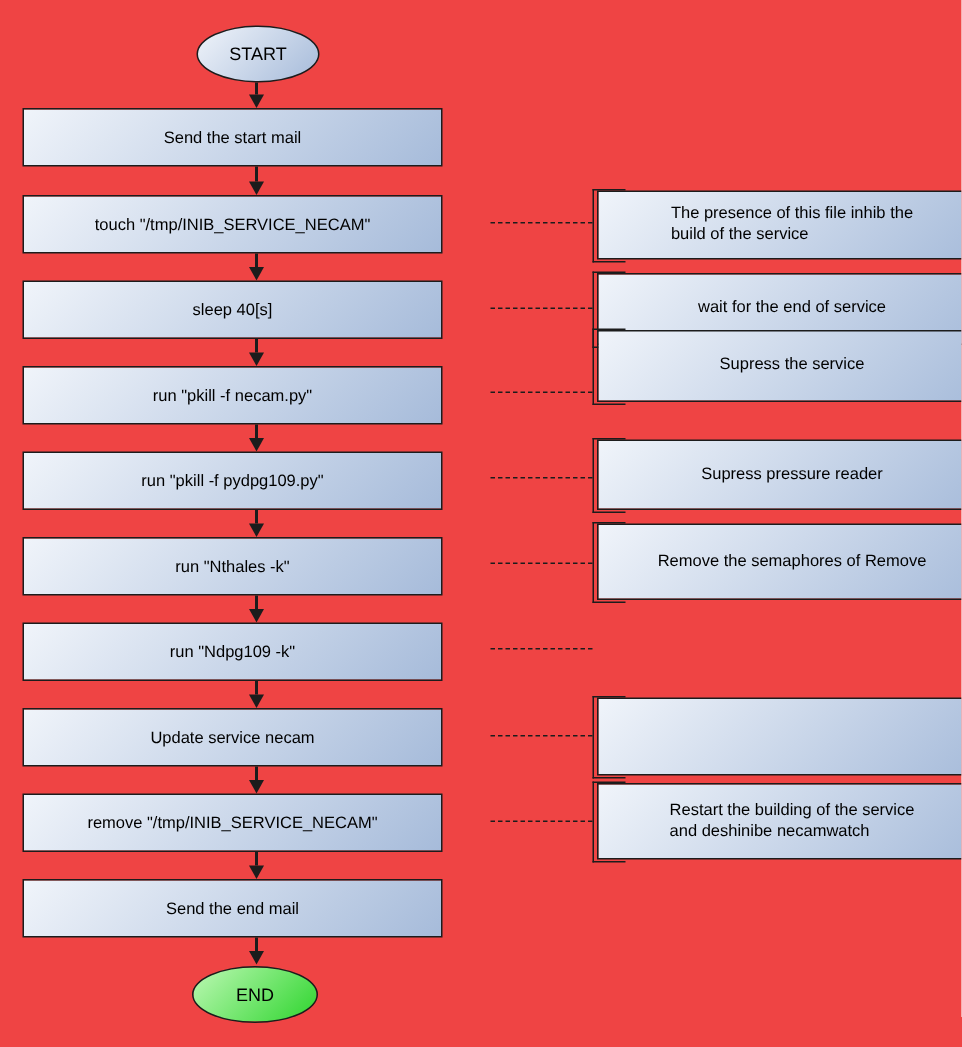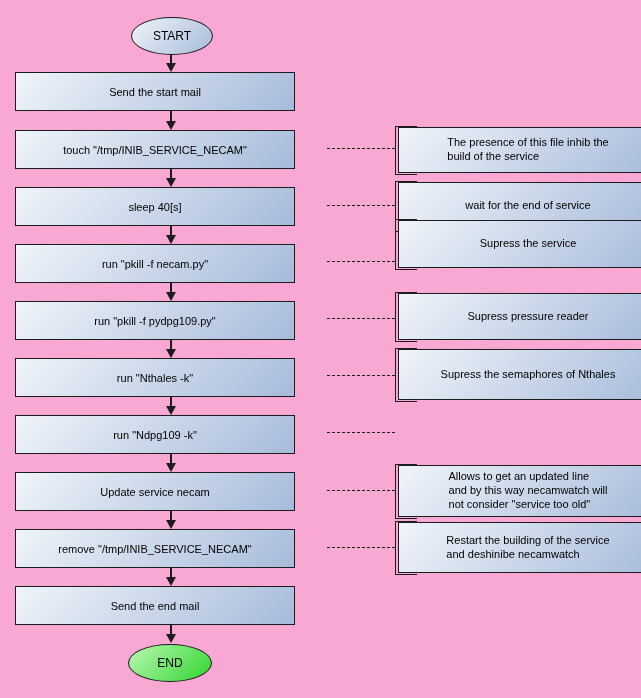--- a/index.html
+++ b/index.html
@@ -1,19 +1,19 @@
 <!DOCTYPE html>
 <html style="--node-fill-light: #f0f4fa; --node-fill-dark: #a6bbda; --end-fill-light: #bdf8b4; --end-fill-dark: #2ed52e; --border: #1c1c1c;"><head>
 <meta charset="utf-8">
 <style>
   html,body{margin:0;padding:0;background:#ffffff;}
   .stage{
     position:relative;
     width:641px;height:698px;
-    background:#f9a8d4;
+    background:#ef4444;
     font-family:"Liberation Sans", sans-serif;
     color:#000;
     overflow:hidden;
   }
   
   .oval{
     position:absolute;
     border:1.5px solid var(--border);
     border-radius:50%;
     box-sizing:border-box;
@@ -160,24 +160,22 @@
   <div class="dash" style="top:375px"></div>
   <div class="dash" style="top:432px"></div>
   <div class="dash" style="top:490px"></div>
   <div class="dash" style="top:547px"></div>
 
   <div class="annot" style="top:127px;height:46px"><i class="bracket"></i><span>The presence of this file inhib the
 build of the service</span></div>
   <div class="annot" style="top:182px;height:48px"><i class="bracket"></i><span>wait for the end of service</span></div>
   <div class="annot" style="top:220px;height:48px"><i class="bracket"></i><span>Supress the service</span></div>
   <div class="annot" style="top:293px;height:47px"><i class="bracket"></i><span>Supress pressure reader</span></div>
-  <div class="annot" style="top:349px;height:51px"><i class="bracket"></i><span>Supress the semaphores of Nthales</span></div>
-  <div class="annot" style="top:465px;height:52px"><i class="bracket"></i><span>Allows to get an updated line
-and by this way necamwatch will
-not consider "service too old"</span></div>
+  <div class="annot" style="top:349px;height:51px"><i class="bracket"></i><span>Remove the semaphores of Remove</span></div>
+  <div class="annot" style="top:465px;height:52px"><i class="bracket"></i></div>
   <div class="annot" style="top:522px;height:51px"><i class="bracket"></i><span>Restart the building of the service
 and deshinibe necamwatch</span></div>
 
   <div class="oval end" style="left:128px;top:644px;width:84px;height:38px">
     <span>END</span>
   </div>
 
 </div>
 
 </body></html>

